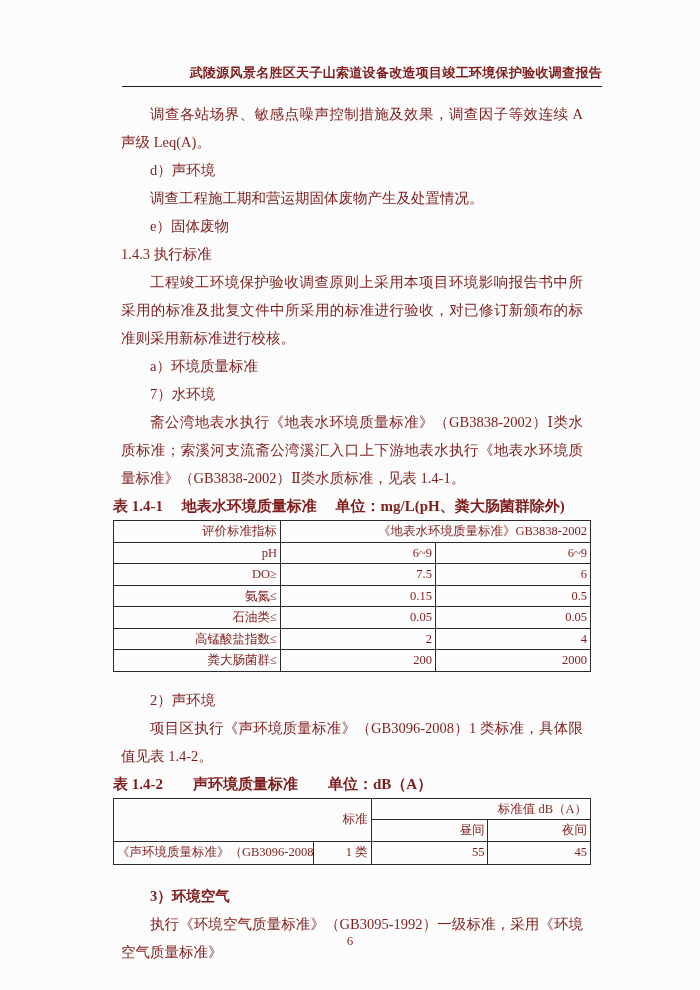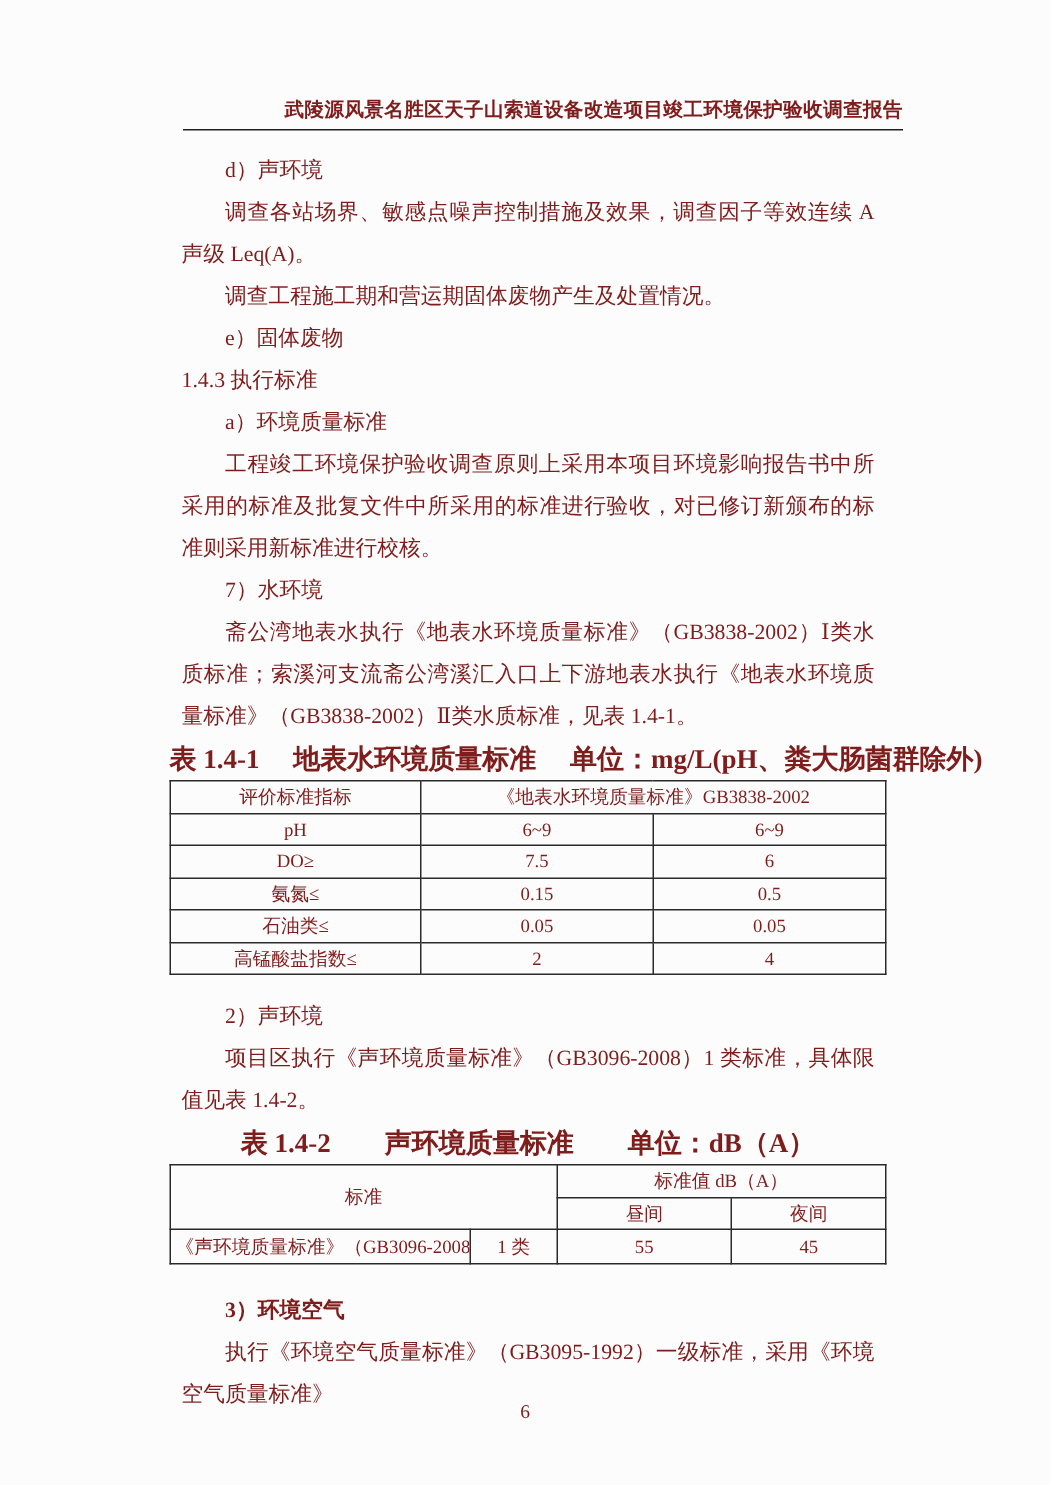--- a/index.html
+++ b/index.html
@@ -18,27 +18,27 @@
   }
   .doc-main { margin:13px 71px 0 75px; }
   .para {
     margin:0; padding:0 8px;
     font-size:14.5px; line-height:28px;
     text-align:justify;
   }
   .indent { text-indent:2em; }
   .caption {
     margin:0; padding:0;
-    font-size:18px; font-weight:bold; line-height:28px;
-    text-align:center; white-space:nowrap;
+    font-size:15px; font-weight:bold; line-height:28px;
+    white-space:nowrap;
   }
   table { width:100%; border-collapse:collapse; table-layout:fixed; }
   td {
     border:1px solid #2a2a2a;
-    text-align:center; vertical-align:middle;
+    text-align:right; vertical-align:middle;
     font-size:12.5px; line-height:1.15;
     padding:0 3px; height:20.5px;
     overflow:hidden; white-space:nowrap;
   }
   sub.idx { font-size:9px; line-height:0; }
   .gap-a { margin-top:14px; }
   .gap-b { margin-top:17px;font-weight:bold; }
   .t2 td.tall { height:22px; }
   .doc-footer {
     position:absolute; left:0; right:0; top:921px;
@@ -49,27 +49,27 @@
 <body>
 
 <div class="page">
 
   <div class="doc-header">
     <span>武陵源风景名胜区天子山索道设备改造项目竣工环境保护验收调查报告</span>
   </div>
 
   <div class="doc-main">
 
+    <p class="para indent">调查各站场界、敏感点噪声控制措施及效果，调查因子等效连续 A 声级 Leq(A)。</p>
     <p class="para indent">d）声环境</p>
-    <p class="para indent">调查各站场界、敏感点噪声控制措施及效果，调查因子等效连续 A 声级 Leq(A)。</p>
     <p class="para indent">调查工程施工期和营运期固体废物产生及处置情况。</p>
     <p class="para indent">e）固体废物</p>
     <p class="para">1.4.3 执行标准</p>
+    <p class="para indent">工程竣工环境保护验收调查原则上采用本项目环境影响报告书中所采用的标准及批复文件中所采用的标准进行验收，对已修订新颁布的标准则采用新标准进行校核。</p>
     <p class="para indent">a）环境质量标准</p>
-    <p class="para indent">工程竣工环境保护验收调查原则上采用本项目环境影响报告书中所采用的标准及批复文件中所采用的标准进行验收，对已修订新颁布的标准则采用新标准进行校核。</p>
     <p class="para indent">7）水环境</p>
     <p class="para indent">斋公湾地表水执行《地表水环境质量标准》（GB3838-2002）Ⅰ类水质标准；索溪河支流斋公湾溪汇入口上下游地表水执行《地表水环境质量标准》（GB3838-2002）Ⅱ类水质标准，见表 1.4-1。</p>
 
     <p class="caption">表 1.4-1　 地表水环境质量标准　 单位：mg/L(pH、粪大肠菌群除外)</p>
 
     <table class="t1">
       <colgroup>
           <col style="width:35%">
           <col style="width:32.5%">
           <col style="width:32.5%">
@@ -96,20 +96,25 @@
         </tr>
         <tr>
           <td>石油类≤</td>
           <td>0.05</td>
           <td>0.05</td>
         </tr>
         <tr>
           <td>高锰酸盐指数≤</td>
           <td>2</td>
           <td>4</td>
+        </tr>
+        <tr>
+          <td>粪大肠菌群≤</td>
+          <td>200</td>
+          <td>2000</td>
         </tr>
       </tbody>
     </table>
 
     <p class="para indent gap-a">2）声环境</p>
     <p class="para indent">项目区执行《声环境质量标准》（GB3096-2008）1 类标准，具体限值见表 1.4-2。</p>
 
     <p class="caption">表 1.4-2　　声环境质量标准　　单位：dB（A）</p>
 
     <table class="t2">

